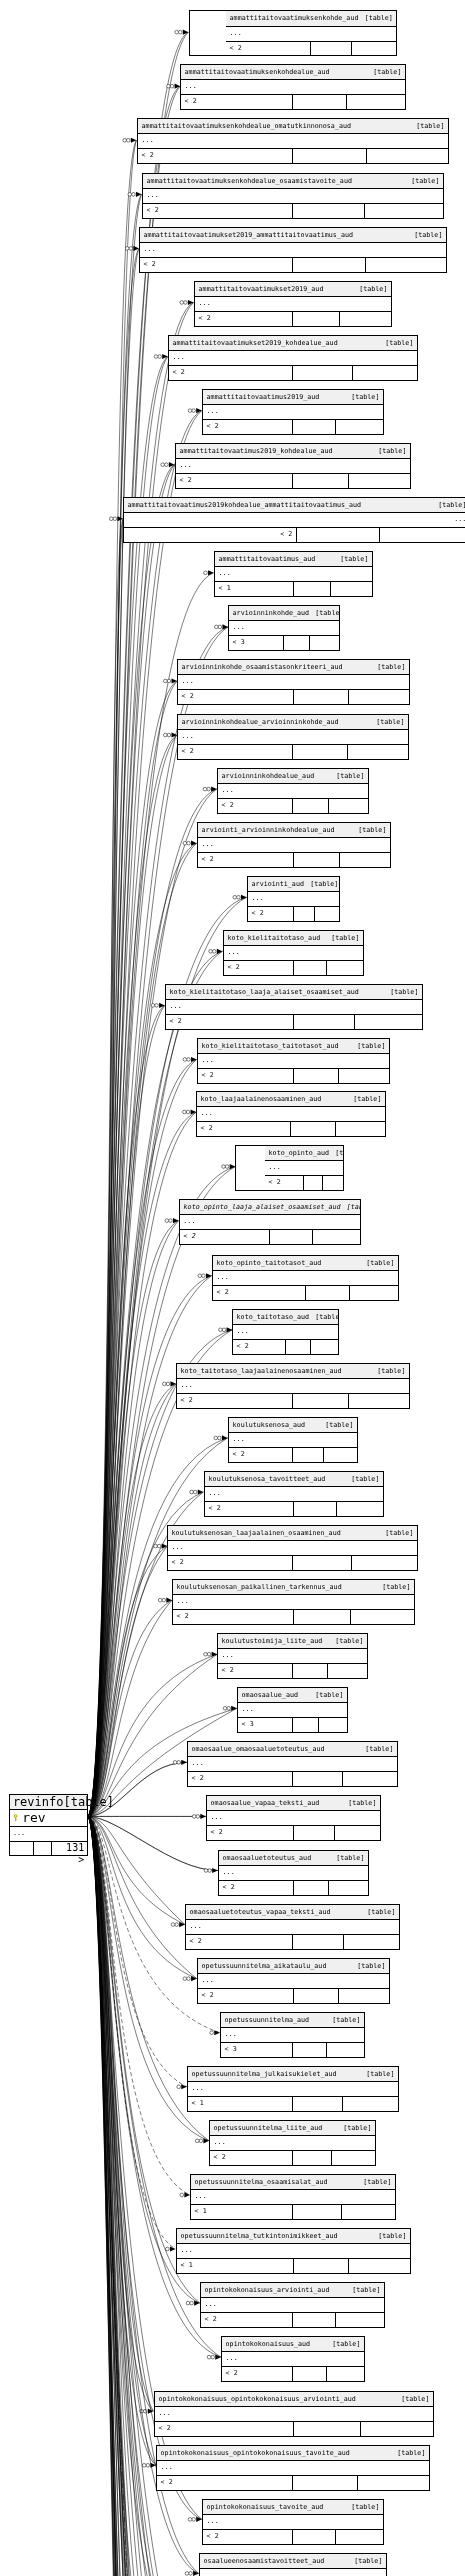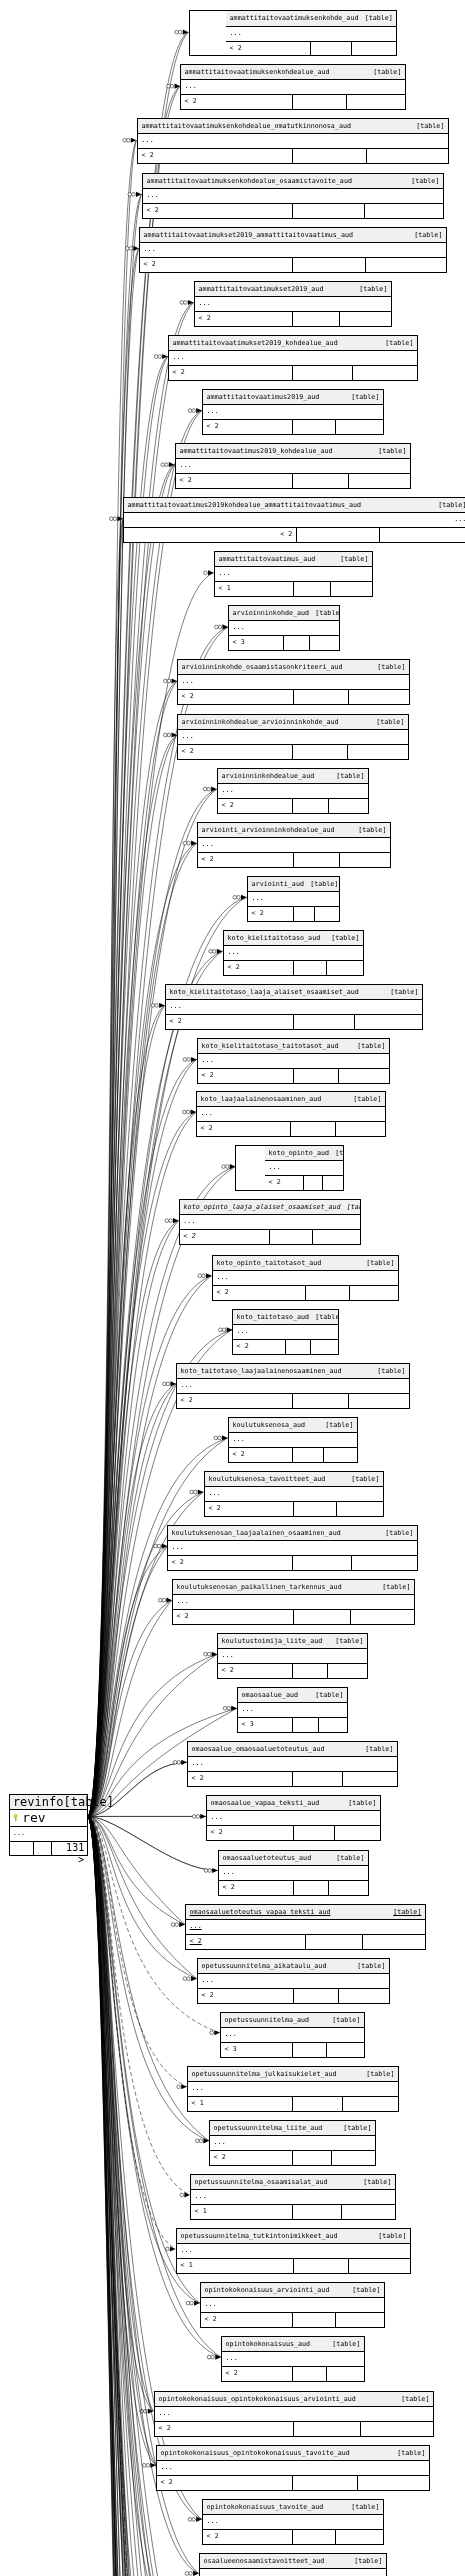--- a/index.html
+++ b/index.html
@@ -786,21 +786,21 @@
           <span>omaosaaluetoteutus_aud</span>
           <span class="badge">[table]</span>
         </div>
         <div class="dots">...</div>
         <div class="foot">
           <span class="fc fc1">&lt; 2</span>
           <span class="fc fc2"></span>
           <span class="fc fc3"></span>
         </div>
       </div>
-      <div class="tbox" style="left: 185px; top: 1904px; width: 241px; text-decoration: underline;">
+      <div class="tbox" style="left: 185px; top: 1904px; width: 215px;">
         <div class="hdr">
           <span>omaosaaluetoteutus_vapaa_teksti_aud</span>
           <span class="badge">[table]</span>
         </div>
         <div class="dots">...</div>
         <div class="foot">
           <span class="fc fc1">&lt; 2</span>
           <span class="fc fc2"></span>
           <span class="fc fc3"></span>
         </div>

